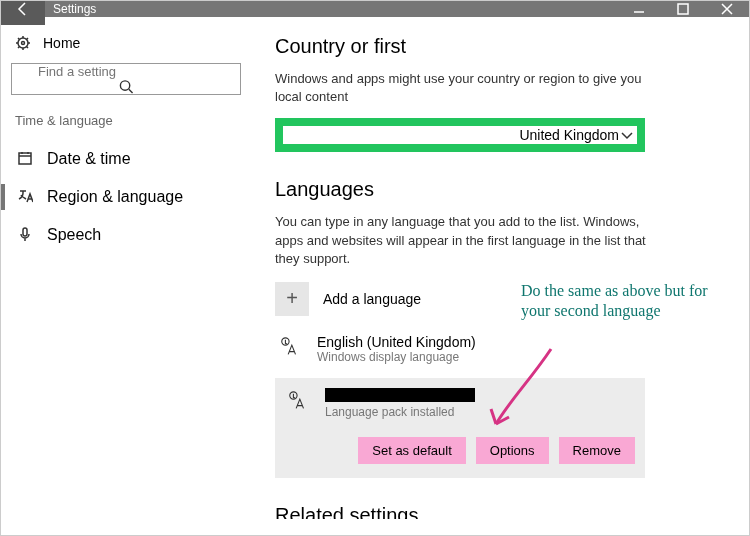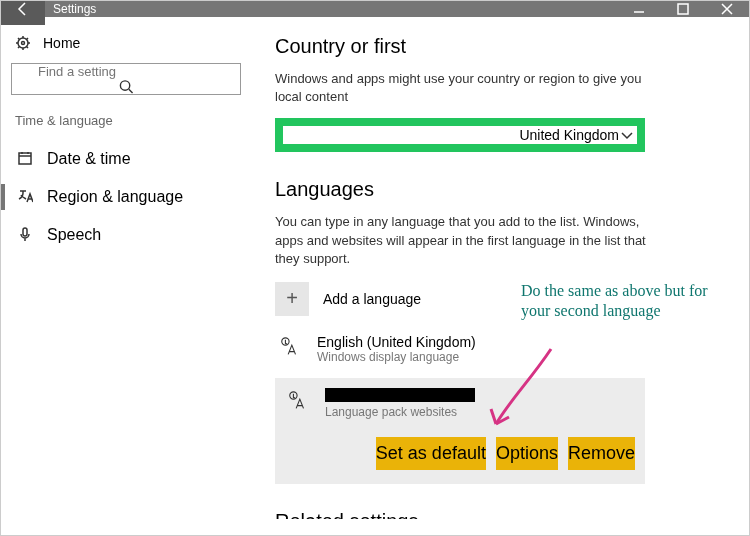--- a/index.html
+++ b/index.html
@@ -23,21 +23,21 @@
   .section-gap { margin-top:26px;}
   .add-lang { display:flex; align-items:center; gap:14px; margin-top:14px; font-size:14px;}
   .plus-box { width:34px; height:34px; background:#e6e6e6; display:flex;align-items:center;justify-content:center; font-size:20px; color:#555;}
   .lang-row { display:flex; align-items:flex-start; gap:14px; margin-top:14px; padding:4px 2px; max-width:370px;}
   .lang-icon { width:26px; display:flex; justify-content:center; padding-top:2px;}
   .lang-texts .primary { font-size:14px;}
   .lang-texts .secondary { font-size:12px; color:#777;}
   .lang-expanded { background:#ececec; padding:10px 10px 14px 10px; margin-top:10px; width:370px;}
   .redact { display:inline-block; width:150px; height:14px; background:#000;}
   .lang-buttons { display:flex; gap:10px; justify-content:flex-end; margin-top:18px;}
-  .btn { background:#eab308; border:0; padding:6px 0; font-size:18px;}
+  .btn { background:#f9a8d4; border:0; padding:6px 14px; font-size:13px;}
   .annotation { position:absolute; color:#0f766e; font-size:16px; font-family:"Comic Sans MS", cursive; line-height:1.25;}
   svg.icon { width:16px; height:16px; stroke:#333; fill:none; stroke-width:1.5;}
   svg.lang-glyph { width:22px; height:22px; stroke:#333; fill:none; stroke-width:1.2;}
 </style>
 </head>
 <body>
 
 <div class="titlebar">
   <div class="back">
     <svg class="icon" viewBox="0 0 16 16">
@@ -138,21 +138,21 @@
       <div class="lang-row" style="margin-top:0;padding:0;">
         <div class="lang-icon">
           <svg class="lang-glyph" viewBox="0 0 24 24">
               <circle cx="7" cy="6" r="4"></circle>
               <path d="M7 4v4l2 1"></path>
               <path d="M10 20 L14 10 L18 20 M11.5 17 H16.5"></path>
             </svg>
         </div>
         <div class="lang-texts">
           <div class="primary"><span class="redact"></span></div>
-          <div class="secondary">Language pack websites</div>
+          <div class="secondary">Language pack installed</div>
         </div>
       </div>
       <div class="lang-buttons">
         <button class="btn">Set as default</button>
         <button class="btn">Options</button>
         <button class="btn">Remove</button>
       </div>
     </div>
 
     <h1 class="section-gap">Related settings</h1>

